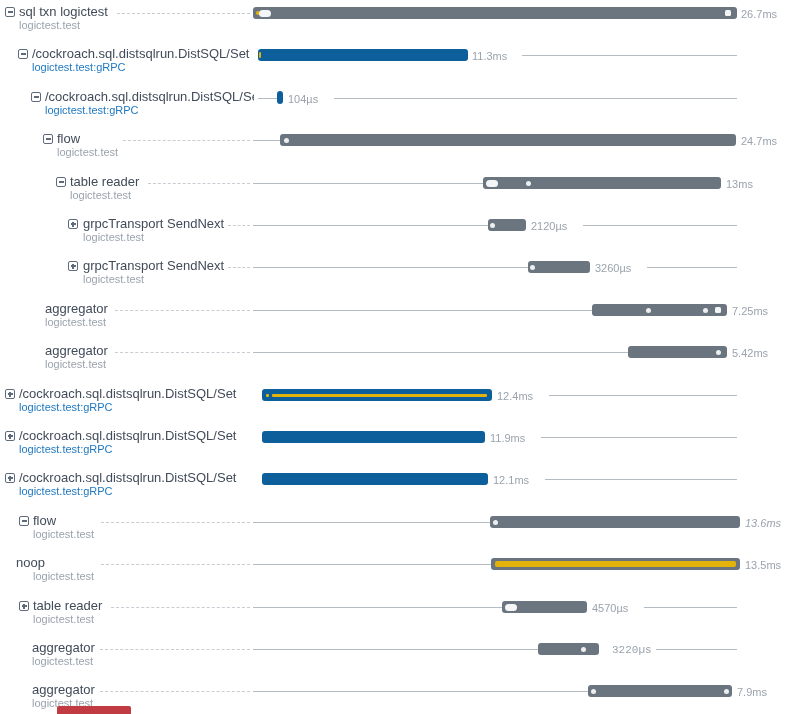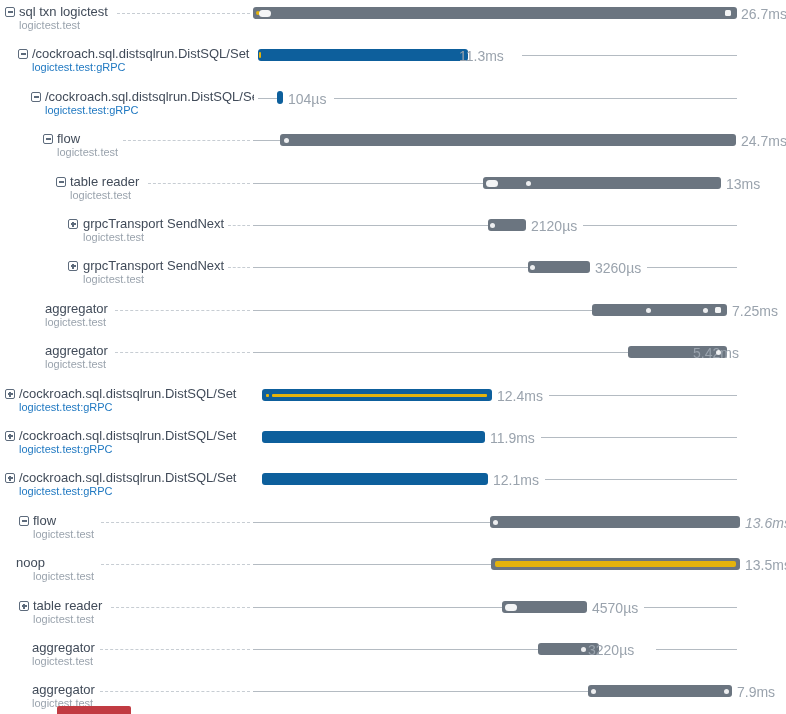--- a/index.html
+++ b/index.html
@@ -28,21 +28,21 @@
   .bar.blue-yellow .stripe{display:block;left:10px;right:5px;top:4.5px;height:3px;border-radius:1px;}
   .bar.blue-yellow::before{content:"";position:absolute;left:4px;top:4.5px;width:3px;height:3px;
             background:var(--yellow,#e3b30c);border-radius:1px;}
   .bar.gray-yellow .stripe{display:block;left:4px;right:4px;top:3px;height:6px;border-radius:2px;}
   .mk{position:absolute;}
   .mk.dot{top:6px;width:5px;height:5px;border-radius:50%;background:rgba(255,255,255,0.88);}
   .mk.pill{top:5px;width:12px;height:7px;border-radius:3.5px;background:rgba(255,255,255,0.93);}
   .mk.square{top:5px;width:6px;height:6px;border-radius:1.5px;background:rgba(255,255,255,0.92);}
   .mk.yellow-dot{top:6px;width:4px;height:4px;border-radius:50%;background:var(--yellow,#e3b30c);}
   .mk.yellow-tick{top:5px;width:2px;height:6px;border-radius:1px;background:var(--yellow,#e3b30c);}
-  .dur{position:absolute;top:3px;font-size:14px;line-height:12px;color:var(--dur,#9aa3ad);
+  .dur{position:absolute;top:3px;font-size:11px;line-height:12px;color:var(--dur,#9aa3ad);
        white-space:nowrap;}
   #partial-bar{position:absolute;border-radius:2px 2px 0 0;}
 </style>
 </head>
 <body>
 
 <div id="app">
   <div id="rows">
       <div class="row" style="top: 5px;">
     <span class="expander collapse" style="left: 5px;"></span>
@@ -56,21 +56,21 @@
   <div class="mk yellow-dot" style="left: 256px;"></div>
         <div class="mk pill" style="left: 259px;"></div>
         <div class="mk square" style="left: 725px;"></div>
       </div>
       <div class="row" style="top: 47px;">
     <span class="expander collapse" style="left: 18px;"></span>
     <div class="title clip" style="left: 32px; width: 222px;">/cockroach.sql.distsqlrun.DistSQL/Set</div>
     <div class="subtitle link" style="left: 32px;">logictest.test:gRPC</div>
 
     <div class="bar blue" style="left: 258px; width: 210px;"></div>
-    <div class="dur" style="left: 459px; text-align: center;">11.3ms</div>
+    <div class="dur" style="left: 472px; text-align: center;">11.3ms</div>
     <div class="tline tail" style="left: 522px; width: 215px;"></div>
   <div class="mk yellow-tick" style="left: 259px;"></div>
       </div>
       <div class="row" style="top: 90px;">
     <span class="expander collapse" style="left: 31px;"></span>
     <div class="title clip" style="left: 45px; width: 209px;">/cockroach.sql.distsqlrun.DistSQL/Set</div>
     <div class="subtitle link" style="left: 45px;">logictest.test:gRPC</div>
 
     <div class="tline lead" style="left: 258px; width: 19px;"></div>
     <div class="bar blue mini" style="left: 277px; width: 6px;"></div>
@@ -135,21 +135,21 @@
         <div class="mk dot" style="left: 703px;"></div>
         <div class="mk square" style="left: 715px;"></div>
       </div>
       <div class="row" style="top: 344px;">
 
     <div class="title" style="left: 45px;">aggregator</div>
     <div class="subtitle" style="left: 45px;">logictest.test</div>
     <div class="leader" style="left: 115px; width: 135px;"></div>
     <div class="tline lead" style="left: 253px; width: 375px;"></div>
     <div class="bar gray" style="left: 628px; width: 99px;"></div>
-    <div class="dur" style="left: 693px;">5.42ms</div>
+    <div class="dur" style="left: 732px;">5.42ms</div>
 
   <div class="mk dot" style="left: 716px;"></div>
       </div>
       <div class="row" style="top: 387px;">
     <span class="expander expand" style="left: 5px;"></span>
     <div class="title clip" style="left: 19px; width: 235px;">/cockroach.sql.distsqlrun.DistSQL/Set</div>
     <div class="subtitle link" style="left: 19px;">logictest.test:gRPC</div>
 
     <div class="bar blue-yellow" style="left: 262px; width: 230px;">
           <i class="stripe"></i>
@@ -209,21 +209,21 @@
     <div class="tline tail" style="left: 644px; width: 93px;"></div>
   <div class="mk pill" style="left: 505px;"></div>
       </div>
       <div class="row" style="top: 641px;">
 
     <div class="title" style="left: 32px;">aggregator</div>
     <div class="subtitle" style="left: 32px;">logictest.test</div>
     <div class="leader" style="left: 100px; width: 150px;"></div>
     <div class="tline lead" style="left: 253px; width: 285px;"></div>
     <div class="bar gray" style="left: 538px; width: 61px;"></div>
-    <div class="dur" style="left: 588px;">3220µs</div>
+    <div class="dur" style="left: 612px; font-family: Liberation Mono, monospace;">3220µs</div>
     <div class="tline tail" style="left: 656px; width: 81px;"></div>
   <div class="mk dot" style="left: 581px;"></div>
       </div>
       <div class="row" style="top: 683px;">
 
     <div class="title" style="left: 32px;">aggregator</div>
     <div class="subtitle" style="left: 32px;">logictest.test</div>
     <div class="leader" style="left: 100px; width: 150px;"></div>
     <div class="tline lead" style="left: 253px; width: 335px;"></div>
     <div class="bar gray" style="left: 588px; width: 144px;"></div>

